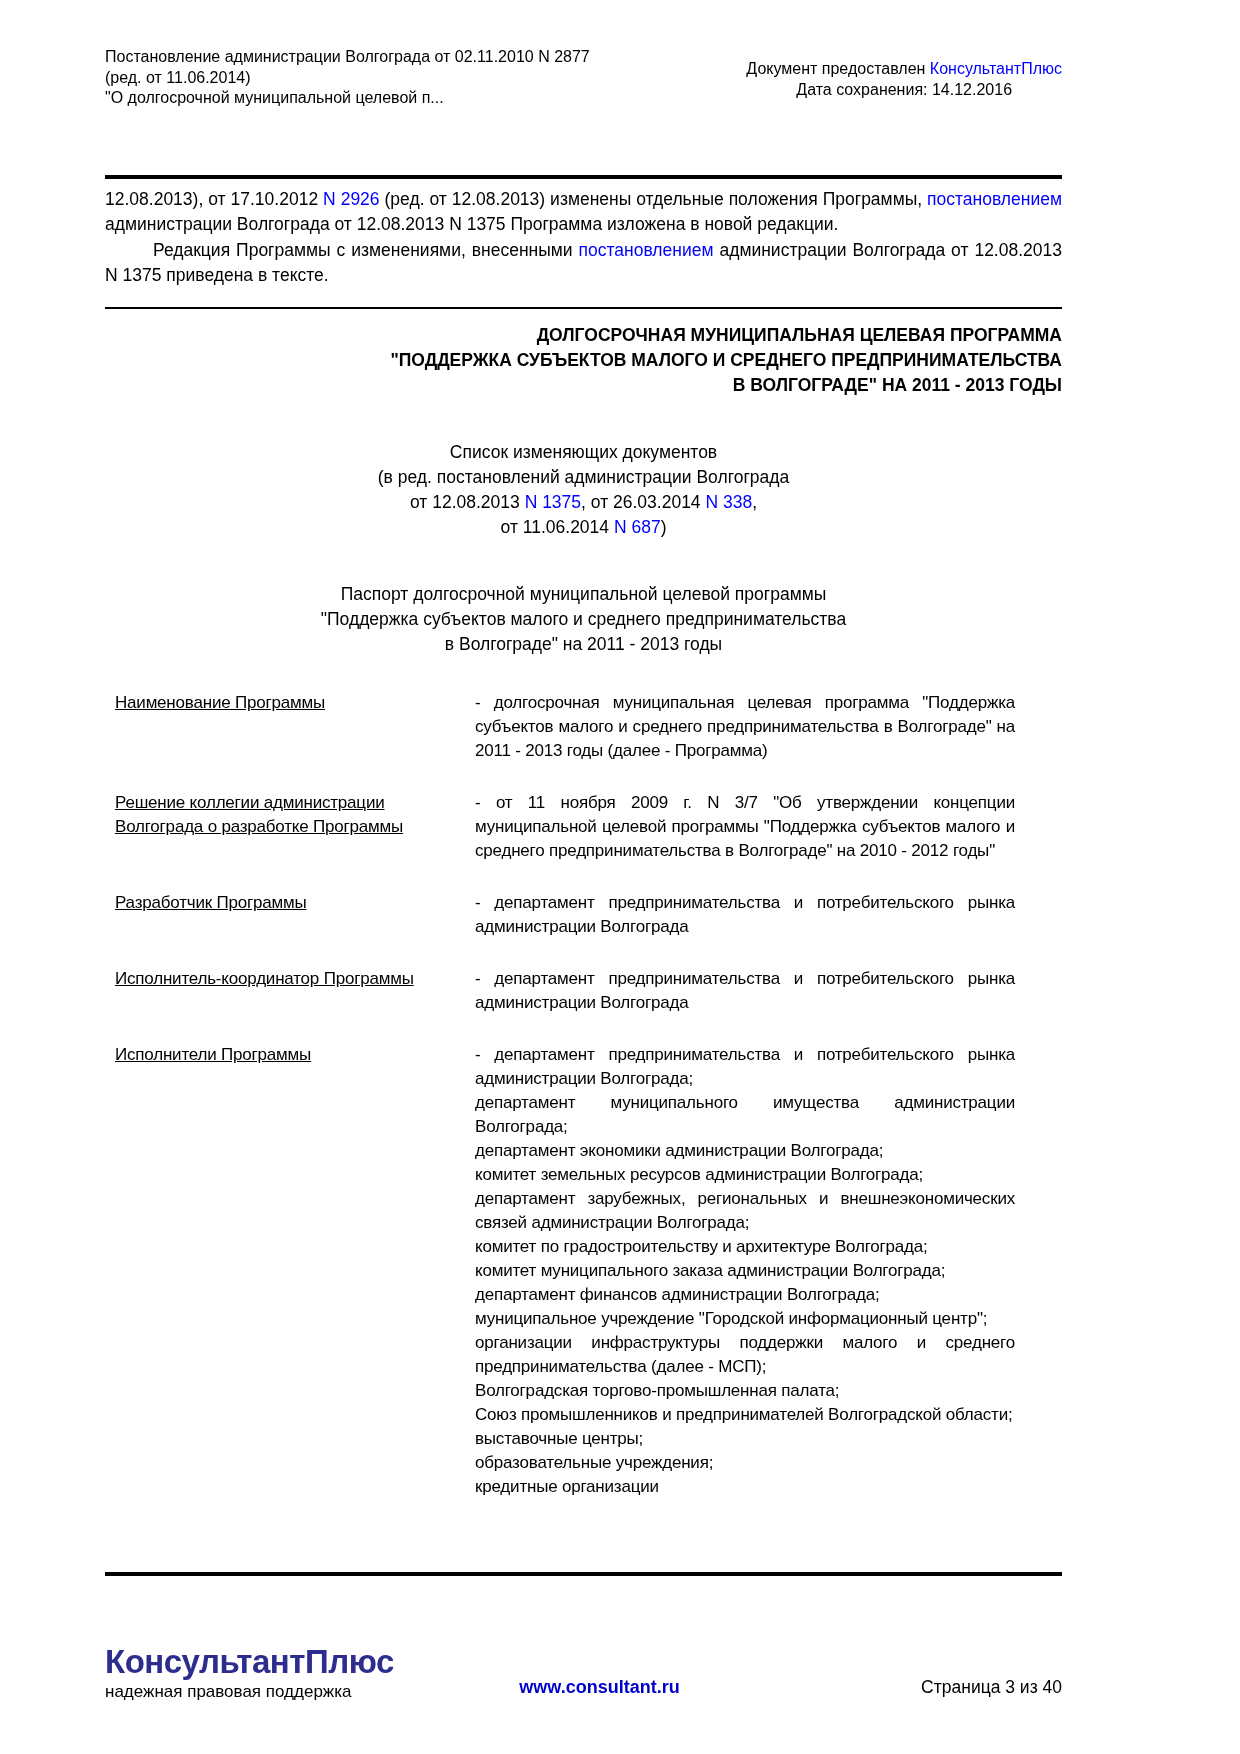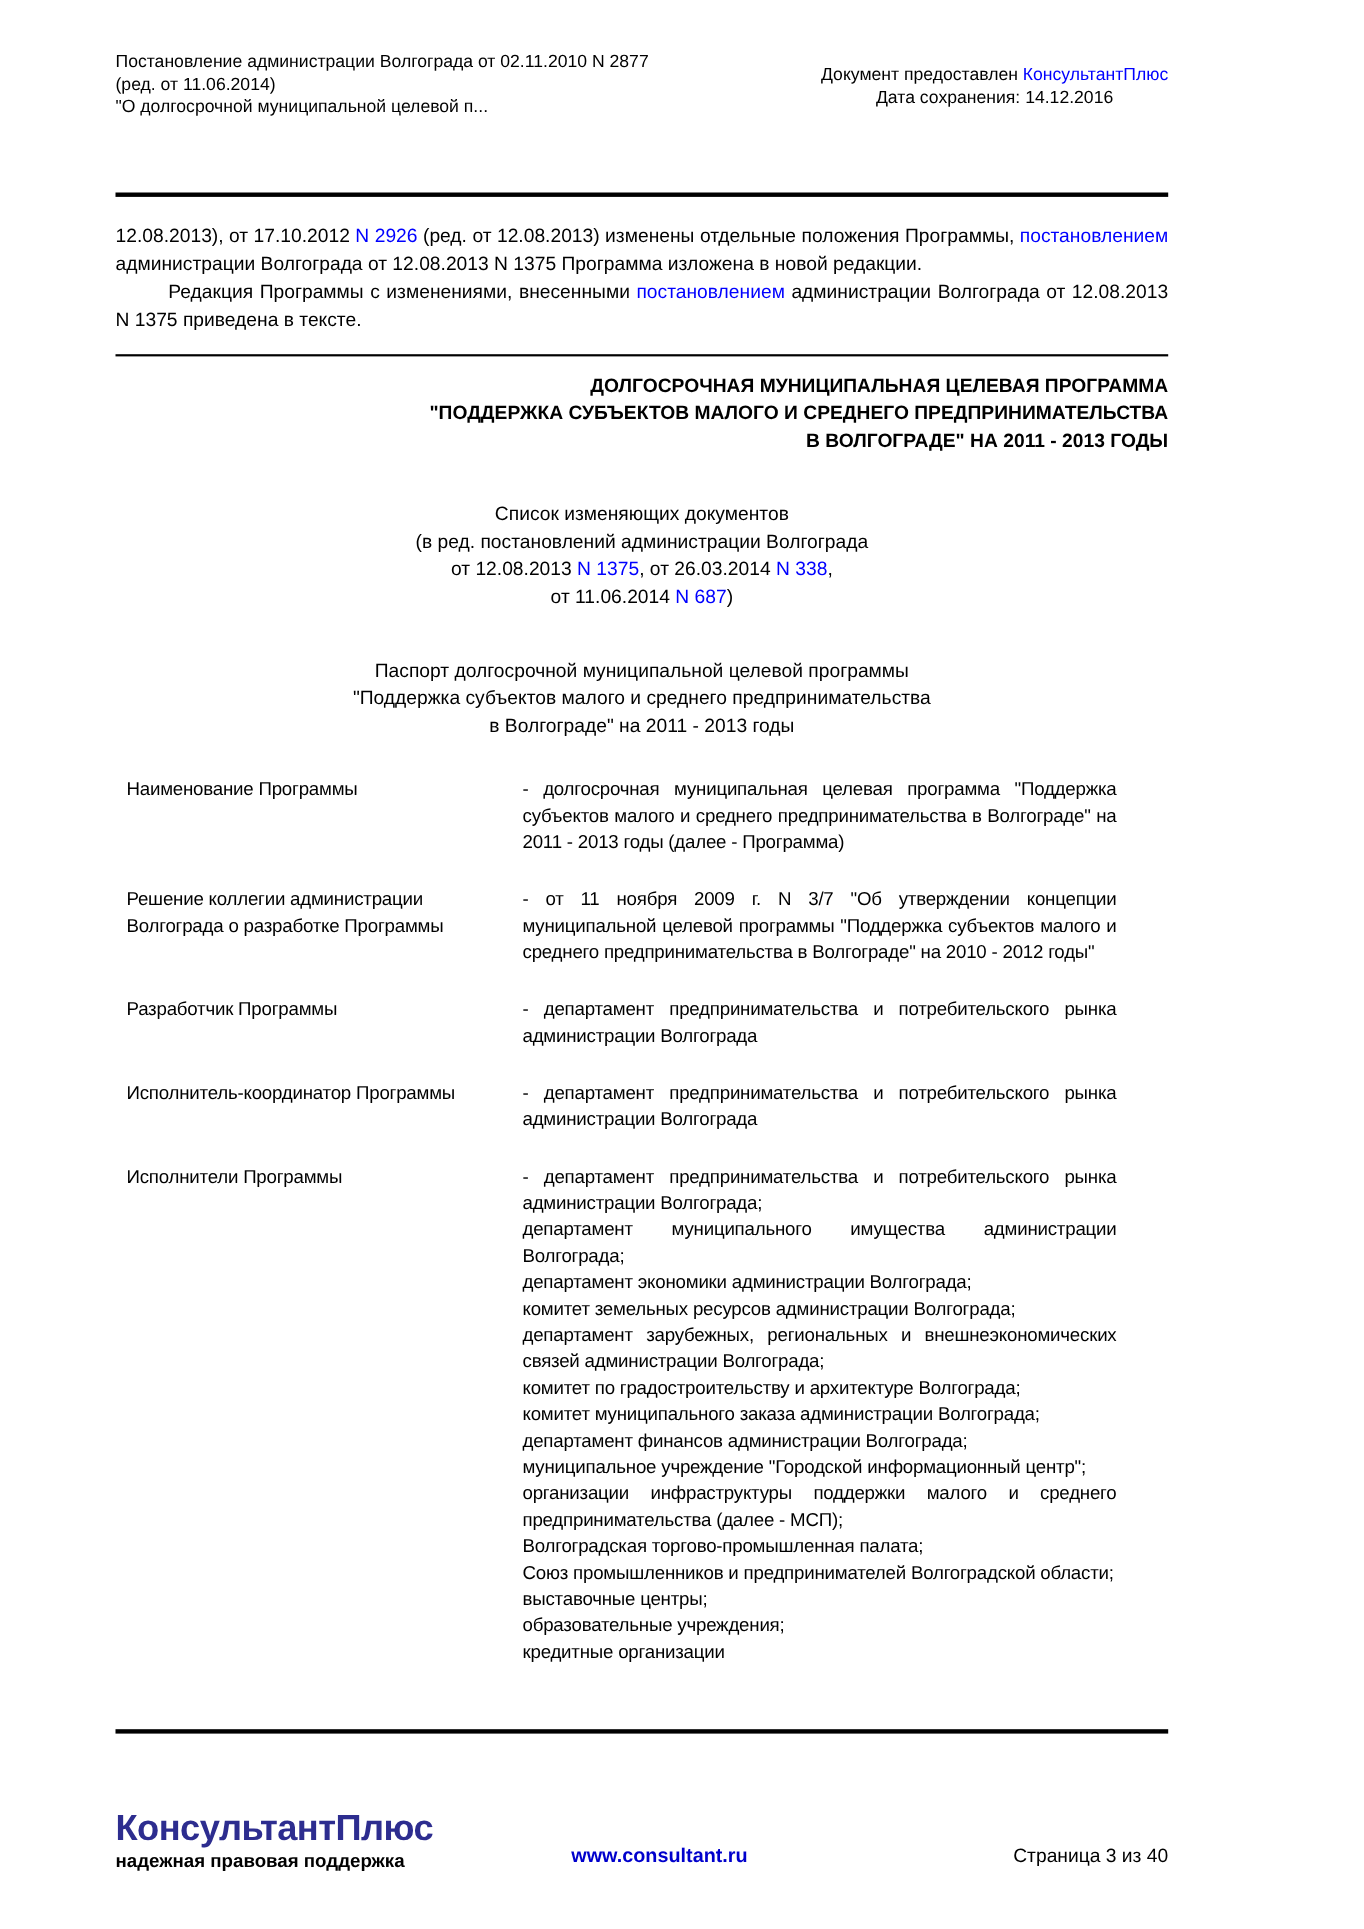--- a/index.html
+++ b/index.html
@@ -25,21 +25,21 @@
     line-height:20.5px;
   }
   .hdr-left{max-width:600px;}
   .hdr-right{text-align:center;padding-top:12px;white-space:nowrap;}
   .rule{background:#000;border:0;margin:0;}
   .rule-thick{height:4px;}
   .rule-thin{height:2px;}
   .rule-top{margin-top:66px;}
   
   .intro{
-    margin-top:23px;
+    margin-top:8px;
     font-size:17.5px;
     line-height:25.5px;
     text-align:justify;
   }
   .intro p{margin:0;}
   .intro .indent{text-indent:48px;}
   .rule-mid{margin-top:18px;}
   
   .doc-title{
     margin-top:14px;
@@ -65,20 +65,21 @@
     letter-spacing:-0.2px;
     font-stretch:condensed;
   }
   .prow{
     display:flex;
     margin-bottom:28px;
   }
   .prow-label{
     width:345px;
     flex:0 0 345px;
+    text-decoration:underline;
   }
   .prow-value{
     width:540px;
     flex:0 0 540px;
     margin-left:15px;
     text-align:justify;
   }
   .prow-value .value-item{margin:0;}
   
   .rule-footer{
@@ -99,21 +100,21 @@
   .footer-center{flex:1;text-align:center;padding-top:32px;}
   .footer-right{flex:1;text-align:right;padding-top:32px;font-size:17.5px;}
   .logo{
     color:#2d2d8f;
     font-weight:bold;
     font-size:33px;
     letter-spacing:-0.5px;
     line-height:34px;
   }
   .tagline{
-    font-weight:bold;
+    font-weight:normal;
     font-size:17px;
     margin-top:3px;
   }
   .site-link{
     color:#0000cc;
     font-weight:bold;
     font-size:18px;
     cursor:pointer;
     margin-left:32px;
   }

